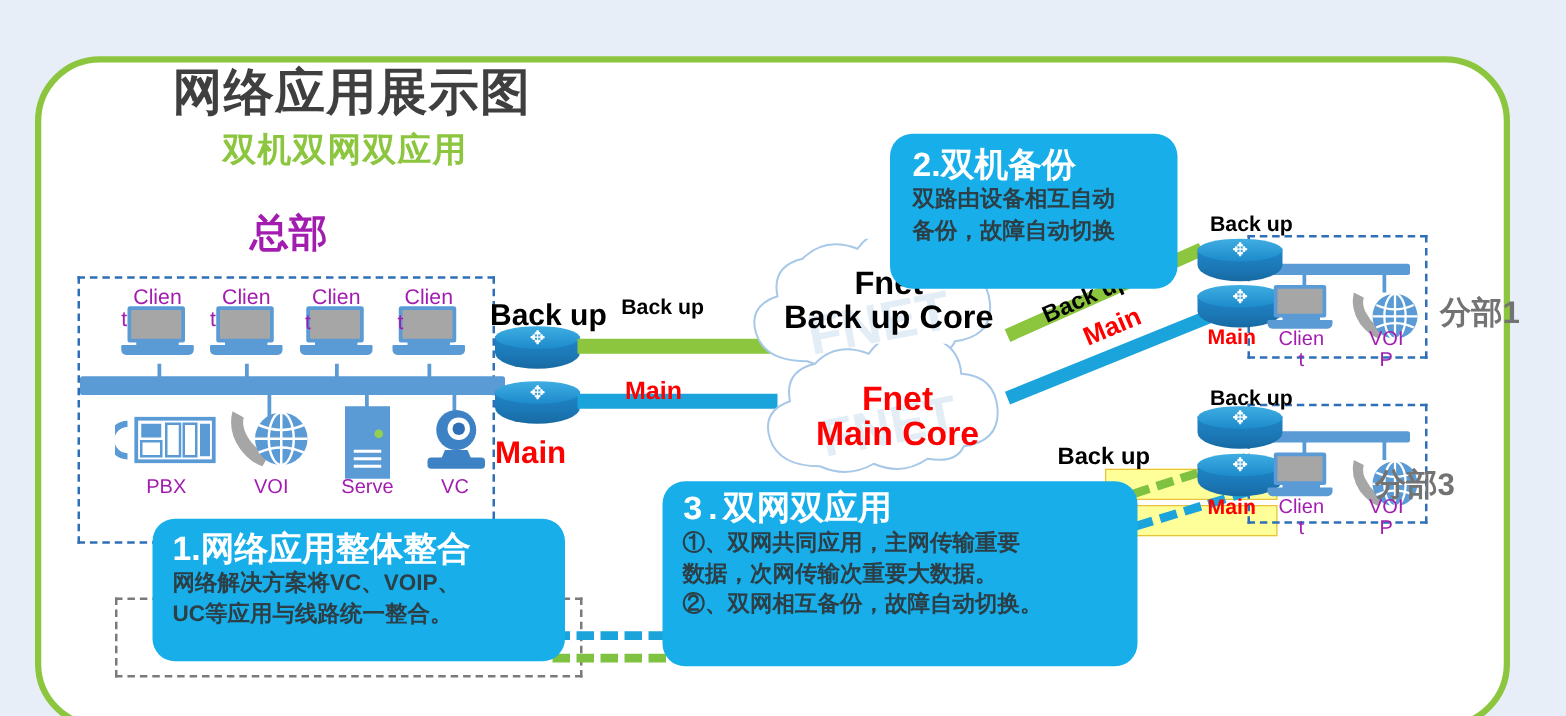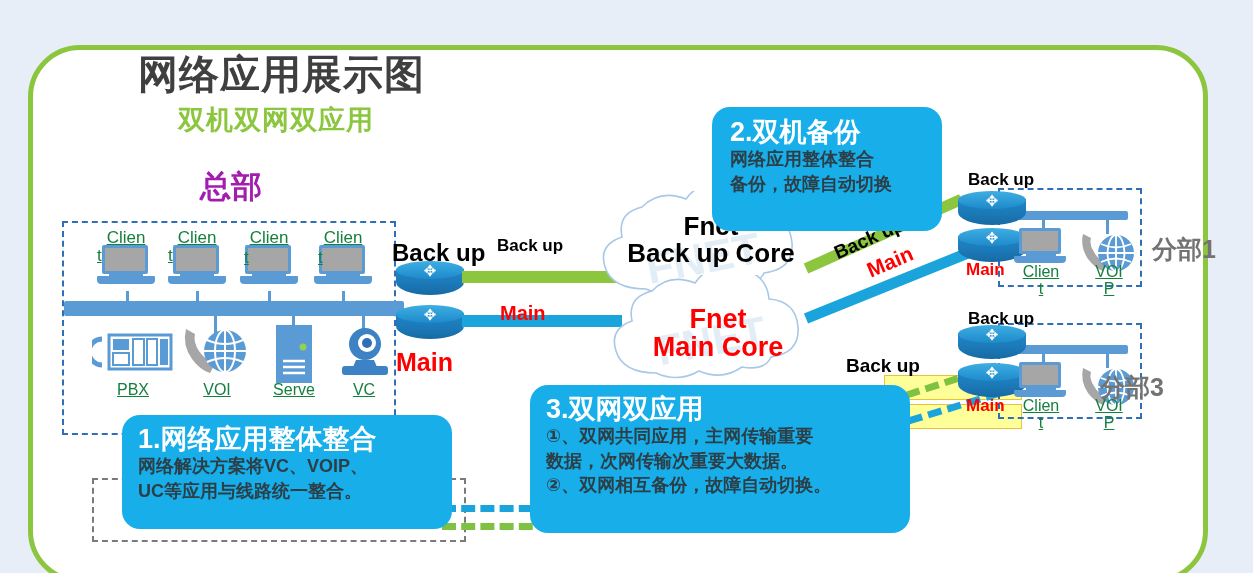--- a/index.html
+++ b/index.html
@@ -35,22 +35,22 @@
   .stem{position:absolute;background:#5B9BD5;width:3px;}
 
   
   .laptop{position:absolute;width:58px;height:46px;}
   .laptop .screen{position:absolute;left:5px;top:0;width:46px;height:29px;
        border:3px solid #5B9BD5;background:#A6A6A6;border-radius:2px;box-sizing:border-box;}
   .laptop .base{position:absolute;left:0;top:31px;width:58px;height:8px;background:#5B9BD5;
        border-radius:1px 1px 4px 4px;}
   .laptop .neck{position:absolute;left:12px;top:28px;width:34px;height:5px;background:#5B9BD5;}
 
-  .devlabel{position:absolute;color:#15803d;font-size:17px;line-height:17px;
-            text-align:center;text-decoration:underline;}
+  .devlabel{position:absolute;color:#a21caf;font-size:17px;line-height:17px;
+            text-align:center;}
   .devlabel.small{font-size:16px;}
 
   
   .router{position:absolute;width:68px;height:40px;}
   .router .body{position:absolute;left:0;top:8px;width:68px;height:26px;
        background:linear-gradient(180deg,#1F86C8 0%,#1C79B8 55%,#176AA3 100%);
        border-radius:0 0 34px 34px/0 0 13px 13px;}
   .router .top{position:absolute;left:0;top:0;width:68px;height:18px;border-radius:50%;
        background:linear-gradient(180deg,#3FAEE2 0%,#1D8ACB 100%);}
   .router .glyph{position:absolute;left:0;top:2px;width:68px;height:16px;
@@ -76,21 +76,21 @@
   .cloudtext{position:absolute;text-align:center;font-weight:bold;line-height:1.04;
              white-space:nowrap;}
 
   
   .callout{position:absolute;background:#17AEEA;border-radius:18px;color:#FFFFFF;
            box-sizing:border-box;}
   .callout .ctitle{font-size:27px;font-weight:bold;color:#FFFFFF;line-height:1.12;}
   .callout .cbody{font-size:18px;font-weight:bold;color:#2C3E46;line-height:1.35;}
   #callout1{left:122px;top:392px;width:330px;height:114px;padding:9px 14px 0 16px;}
   #callout2{left:712px;top:84px;width:230px;height:124px;padding:10px 14px 0 18px;}
-  #callout3{left:530px;top:362px;width:380px;height:148px;padding:9px 14px 0 16px;}
+  #callout3{left:530px;top:362px;width:380px;height:148px;padding:9px 14px 0 16px;font-family:Liberation Mono, monospace;}
 
   
   .branchname{position:absolute;font-size:25px;font-weight:bold;color:#737373;}
 
   
   .icon-svg{position:absolute;}
 </style>
 </head>
 <body>
 
@@ -326,21 +326,21 @@
   <div class="dashline green" style="left:442px;top:500px;width:110px;"></div>
 
   <div id="callout1" class="callout">
     <div class="ctitle">1.网络应用整体整合</div>
     <div class="cbody">网络解决方案将VC、VOIP、</div>
     <div class="cbody">UC等应用与线路统一整合。</div>
   </div>
 
   <div id="callout2" class="callout">
     <div class="ctitle">2.双机备份</div>
-    <div class="cbody">网络应用整体整合</div>
+    <div class="cbody">双路由设备相互自动</div>
     <div class="cbody">备份，故障自动切换</div>
   </div>
 
   <div id="callout3" class="callout">
     <div class="ctitle">3.双网双应用</div>
     <div class="cbody">①、双网共同应用，主网传输重要</div>
     <div class="cbody">数据，次网传输次重要大数据。</div>
     <div class="cbody">②、双网相互备份，故障自动切换。</div>
   </div>
 

